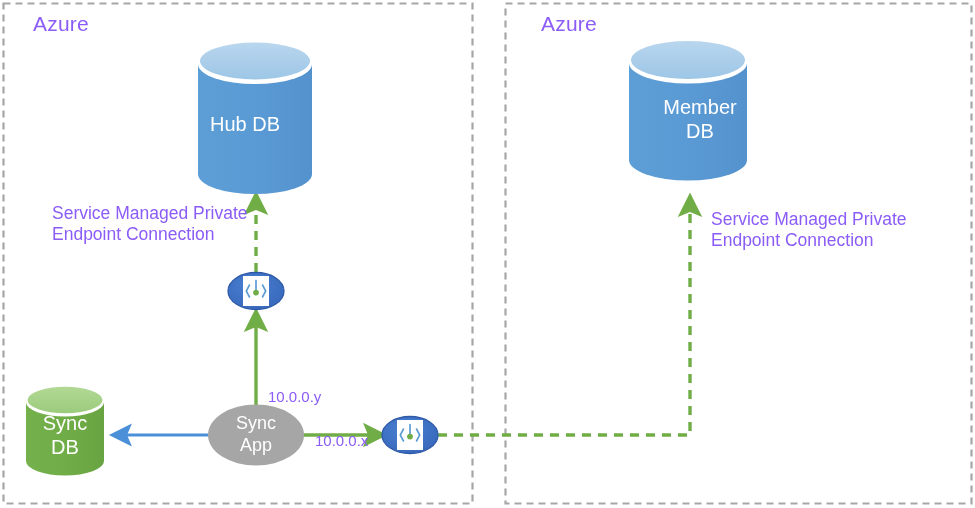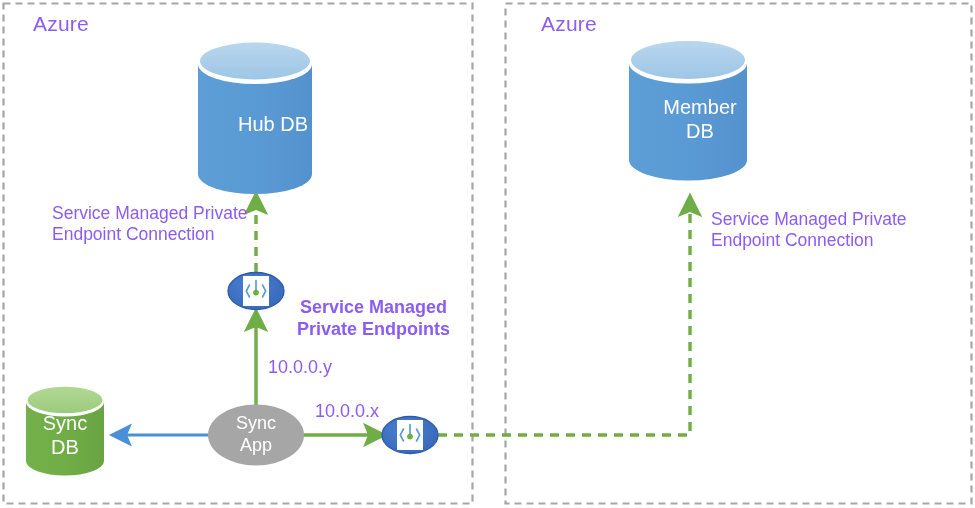--- a/index.html
+++ b/index.html
@@ -31,21 +31,22 @@
   }
   .boundary-label {
     font-size: 21px;
     letter-spacing: 0.2px;
   }
   .conn-label {
     font-size: 17.5px;
     margin-left: 12px;
   }
   .ip-label {
-    font-size: 18px;
+    font-size: 15px;
+    margin-top: 31px;
   }
   .pe-title {
     font-size: 18px;
     font-weight: bold;
     text-align: center;
   }
   .db-label {
     position: absolute;
     color: #ffffff;
     font-size: 20px;
@@ -160,37 +161,35 @@
         <line x1="410" y1="424.5" x2="410" y2="434.5" stroke="#5b9bd5" stroke-width="1.7" stroke-linecap="round"></line>
         <circle cx="410" cy="436.6" r="2.9" fill="#70ad47"></circle>
       </g>
     </g>
   </svg>
 
   <div class="txt boundary-label" style="left:33px; top:11px;">Azure</div>
 
   <div class="txt boundary-label" style="left:541px; top:11px;">Azure</div>
 
-  <div class="db-label" style="left:198px; top:112px; width:94px;margin-left:28px;">Hub DB</div>
+  <div class="db-label" style="left:198px; top:112px; width:94px;">Hub DB</div>
 
   <div class="db-label" style="left:629px; top:95px; width:142px;">Member
 DB</div>
 
   <div class="db-label" style="left:26px; top:411px; width:78px;">Sync
 DB</div>
 
   <div class="app-label" style="left:208px; top:413px; width:96px;">Sync
 App</div>
 
   <div class="txt conn-label" style="left:40px; top:203px;">Service Managed Private
 Endpoint Connection</div>
 
   <div class="txt conn-label" style="left:699px; top:209px;">Service Managed Private
 Endpoint Connection</div>
 
-  <div class="txt pe-title" style="left:297px; top:297px;">Service Managed
-Private Endpoints</div>
 
   <div class="txt ip-label" style="left:268px; top:357px;">10.0.0.y</div>
 
   <div class="txt ip-label" style="left:315px; top:401px;">10.0.0.x</div>
 
 </div>
 
 </body></html>

